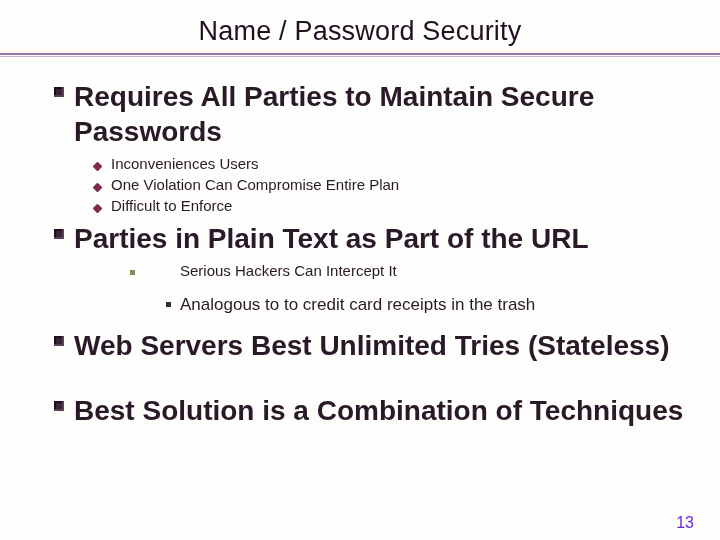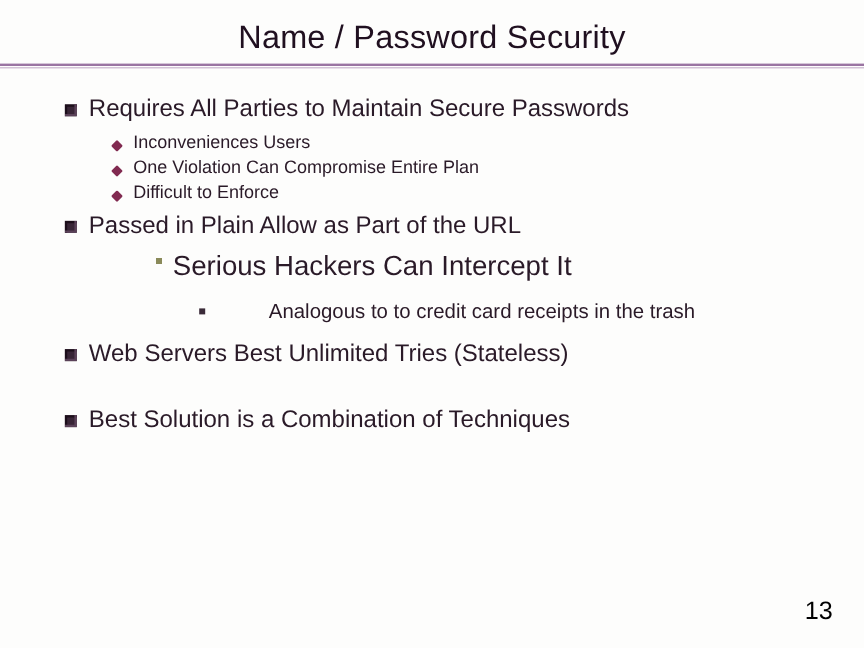--- a/index.html
+++ b/index.html
@@ -48,58 +48,58 @@
     align-items: flex-start;
     line-height: 1.25;
   }
   .bullet-a {
     width: 10px; height: 10px;
     background: #382536;
     flex: 0 0 auto;
     margin: 8px 10px 0 0;
     box-shadow: inset -2px -2px 0 0 #5a4158, inset 2px 2px 0 0 #1c0e1a;
   }
-  .lvl1-text { font-size: 20px; }
+  .lvl1-text { font-size: 28px; font-weight: bold; }
   .lvl1 { margin: 6px 0 6px 0; }
   .lvl2-block { margin: 2px 0 6px 40px; }
   .bullet-b {
     width: 7px; height: 7px;
     background: #812a50;
     flex: 0 0 auto;
     margin: 8px 10px 0 0;
     transform: rotate(45deg);
     border-radius: 1px;
   }
   .lvl2-text { font-size: 15px; }
   .lvl2 { margin: 2px 0; }
   .lvl3-block { margin: 2px 0 4px 76px; }
   .bullet-c {
     width: 5px; height: 5px;
     background: #8a8a5a;
     flex: 0 0 auto;
     margin: 8px 9px 0 0;
   }
-  .lvl3-text { font-size: 23px; }
+  .lvl3-text { font-size: 15px; margin-left: 36px; }
   .lvl3 { margin: 1px 0; }
   .lvl4-block { margin: 0 0 4px 112px; }
   .bullet-d {
     width: 5px; height: 5px;
     background: #3a2a38;
     flex: 0 0 auto;
     margin: 8px 9px 0 0;
   }
   .lvl4-text { font-size: 17px; }
-  .lvl4 { margin: 13px 0; gap: 44px; }
+  .lvl4 { margin: 13px 0; }
   .gap { height: 18px; }
   .page-num {
     position: absolute;
     right: 26px;
-    bottom: 18px;
-    font-size: 21px;
-    color: #000000;
+    bottom: 8px;
+    font-size: 16px;
+    color: #6d28d9;
   }
 </style>
 </head>
 <body>
 
 <div class="slide">
 
   <div class="title">Name / Password Security</div>
 
   <div class="hr-wrap">
@@ -124,21 +124,21 @@
         <span class="lvl2-text">One Violation Can Compromise Entire Plan</span>
       </div>
       <div class="li lvl2">
         <span class="bullet-b"></span>
         <span class="lvl2-text">Difficult to Enforce</span>
       </div>
     </div>
 
     <div class="li lvl1">
       <span class="bullet-a"></span>
-      <span class="lvl1-text">Passed in Plain Allow as Part of the URL</span>
+      <span class="lvl1-text">Parties in Plain Text as Part of the URL</span>
     </div>
 
     <div class="lvl3-block">
       <div class="li lvl3">
         <span class="bullet-c"></span>
         <span class="lvl3-text">Serious Hackers Can Intercept It</span>
       </div>
     </div>
     <div class="lvl4-block">
       <div class="li lvl4">

